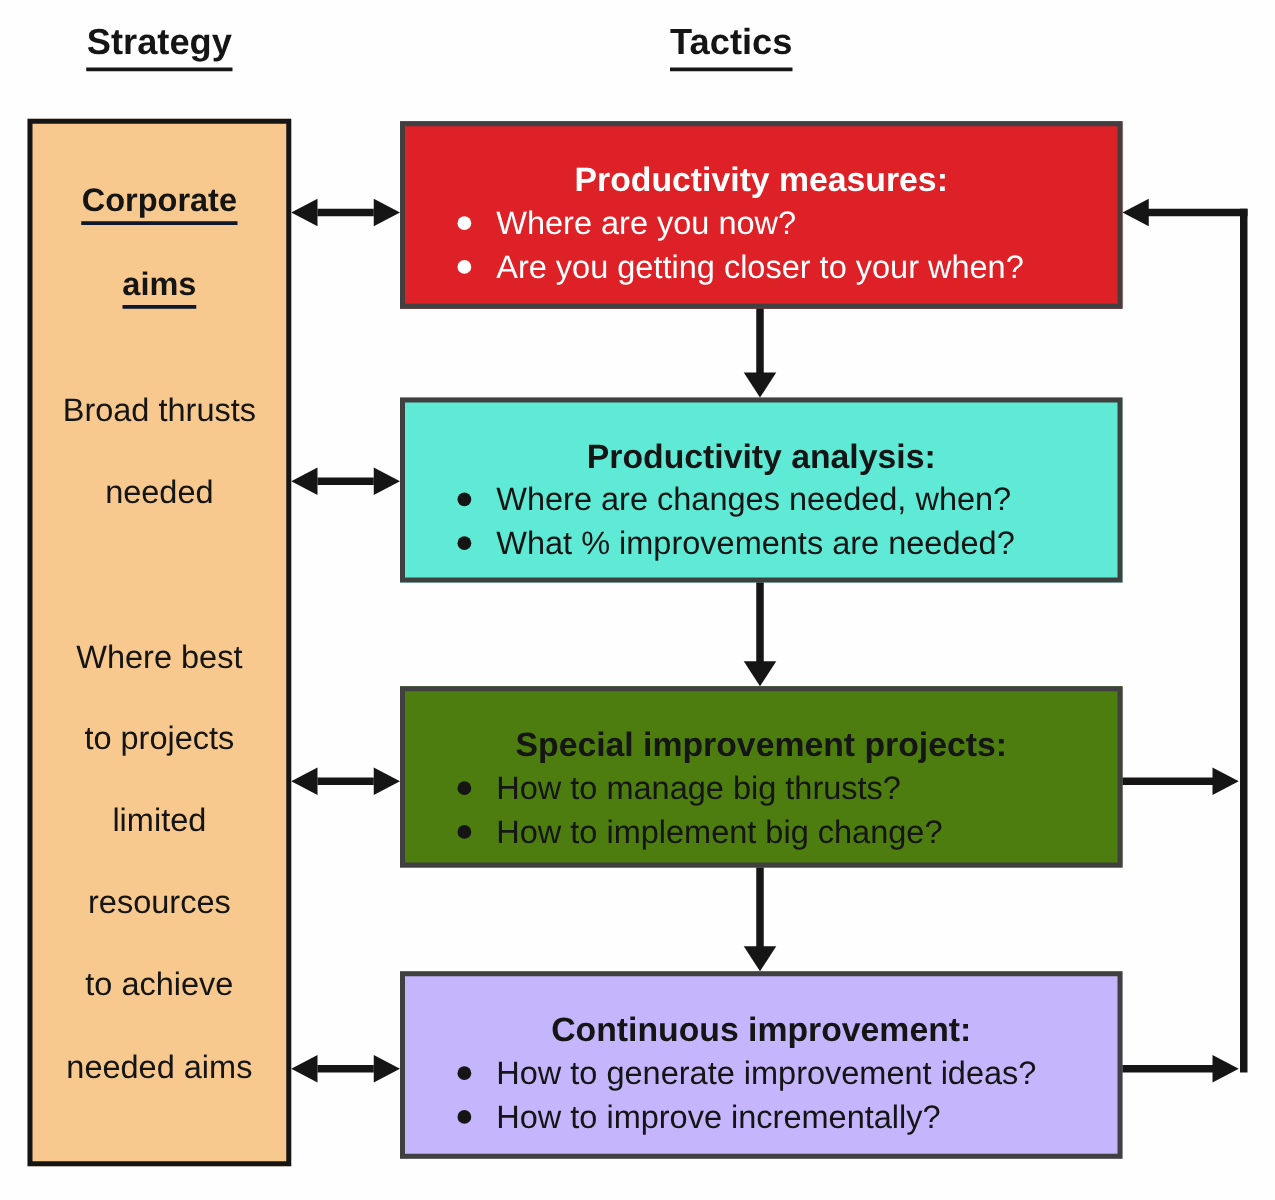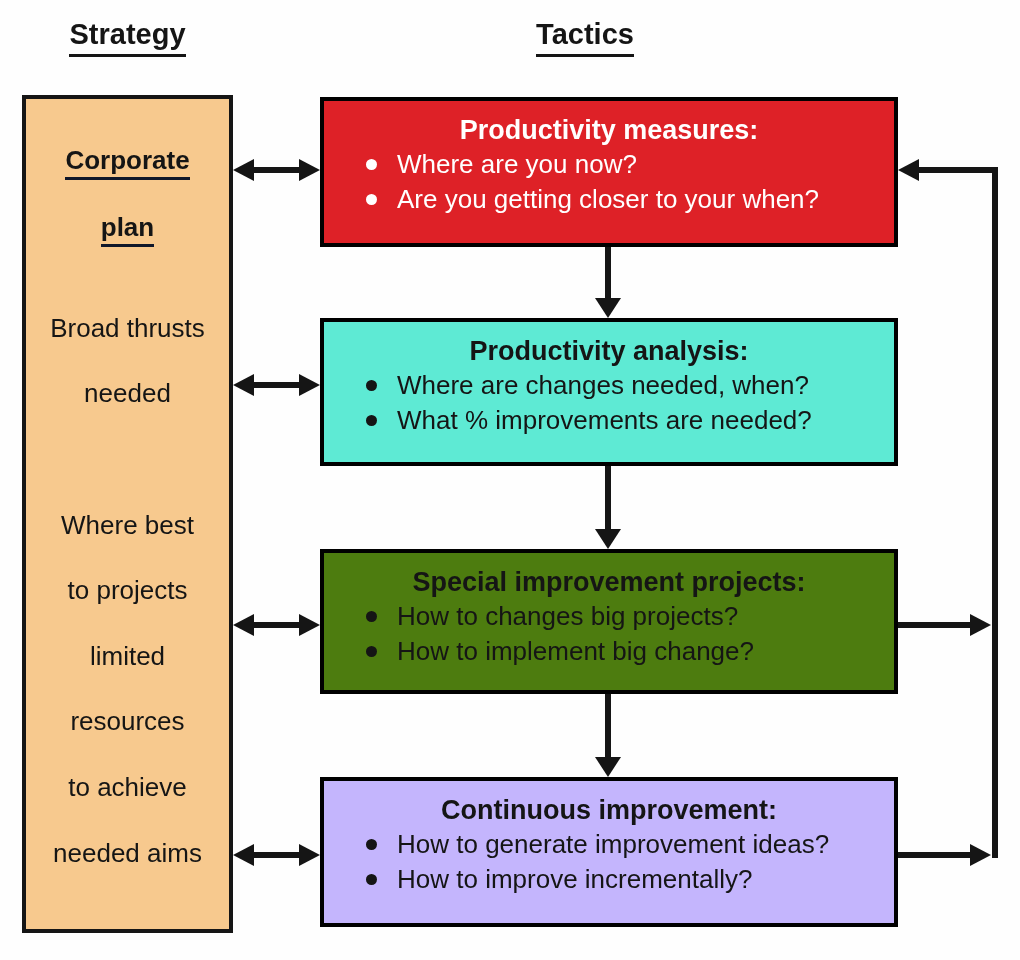--- a/index.html
+++ b/index.html
@@ -13,22 +13,22 @@
   .hdr-tactics{left:320px;width:530px;}
 
   
   .strategy-panel{position:absolute;left:22px;top:95px;width:211px;height:838px;
     background:#f7c98e;border:4px solid #151515;box-sizing:border-box;}
   .s-line{position:absolute;left:0;width:100%;text-align:center;font-size:26px;line-height:32px;}
   .s-line.emph{font-weight:bold;}
   .s-line.emph span{display:inline-block;border-bottom:3px solid #0f172a;padding-bottom:1px;}
 
   
-  .tbox{position:absolute;left:320px;width:578px;border:4px solid #000000;box-sizing:border-box;
-    padding-top:12px;}
+  .tbox{position:absolute;left:320px;width:578px;border:4px solid #404040;box-sizing:border-box;
+    padding-top:26px;}
   .tbox-title{font-size:27px;font-weight:bold;line-height:34px;text-align:center;}
   .tbox-bullets{padding-left:42px;}
   .bullet-row{display:flex;align-items:center;height:35px;font-size:26px;}
   .dot{flex:0 0 auto;width:11px;height:11px;border-radius:50%;background:#151515;margin-right:20px;}
   .box-measures{top:97px;height:150px;background:#de2127;color:#ffffff;}
   .box-measures .dot{background:#ffffff;}
   .box-analysis{top:318px;height:148px;background:#fbf000;}
   .box-projects{top:549px;height:145px;background:#6e96e4;}
   .box-improve{top:777px;height:150px;background:#99dcb7;}
 
@@ -57,21 +57,21 @@
 
   <div class="col-header hdr-strategy">
     <span>Strategy</span>
   </div>
   <div class="col-header hdr-tactics">
     <span>Tactics</span>
   </div>
 
   <div class="strategy-panel" style="background-color: rgb(247, 201, 142);">
     <div class="s-line emph" style="top:45px"><span>Corporate</span></div>
-    <div class="s-line emph" style="top:112px"><span>plan</span></div>
+    <div class="s-line emph" style="top:112px"><span>aims</span></div>
     <div class="s-line" style="top:213px">Broad thrusts</div>
     <div class="s-line" style="top:278px">needed</div>
     <div class="s-line" style="top:410px">Where best</div>
     <div class="s-line" style="top:475px">to projects</div>
     <div class="s-line" style="top:541px">limited</div>
     <div class="s-line" style="top:606px">resources</div>
     <div class="s-line" style="top:672px">to achieve</div>
     <div class="s-line" style="top:738px">needed aims</div>
   </div>
 
@@ -101,21 +101,21 @@
         <span>What % improvements are needed?</span>
       </div>
     </div>
   </div>
 
   <div class="tbox box-projects" style="background-color: #4d7c0f;">
     <div class="tbox-title">Special improvement projects:</div>
     <div class="tbox-bullets">
       <div class="bullet-row">
         <span class="dot"></span>
-        <span>How to changes big projects?</span>
+        <span>How to manage big thrusts?</span>
       </div>
       <div class="bullet-row">
         <span class="dot"></span>
         <span>How to implement big change?</span>
       </div>
     </div>
   </div>
 
   <div class="tbox box-improve" style="background-color: #c4b5fd;">
     <div class="tbox-title">Continuous improvement:</div>

